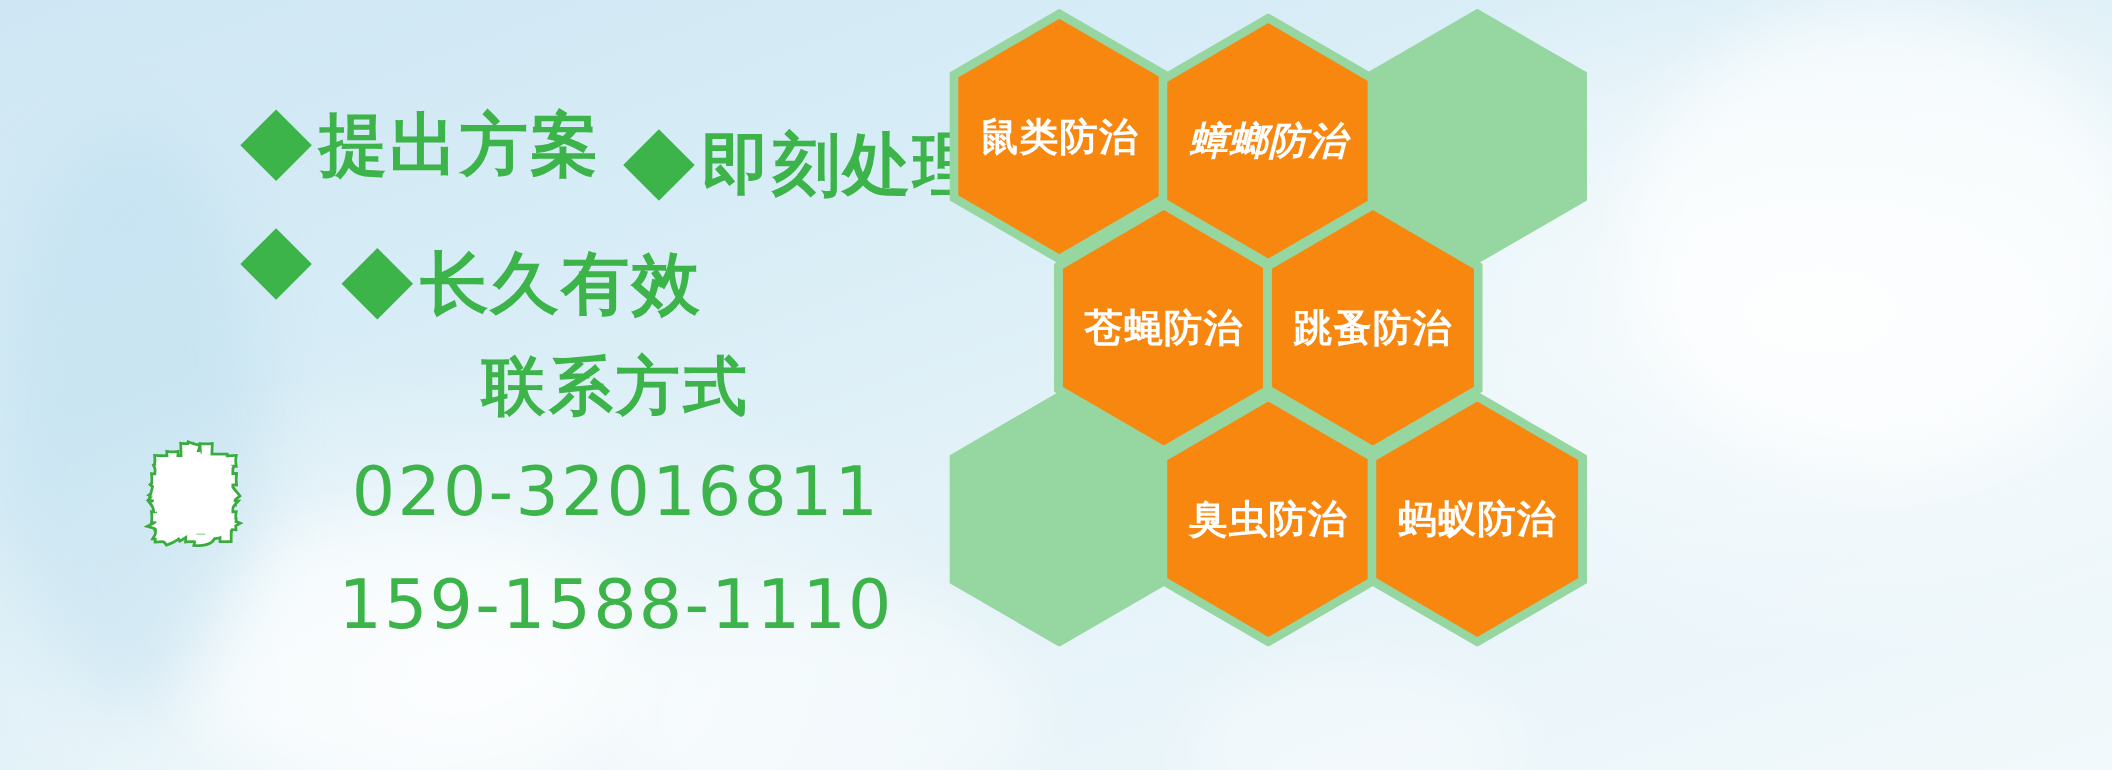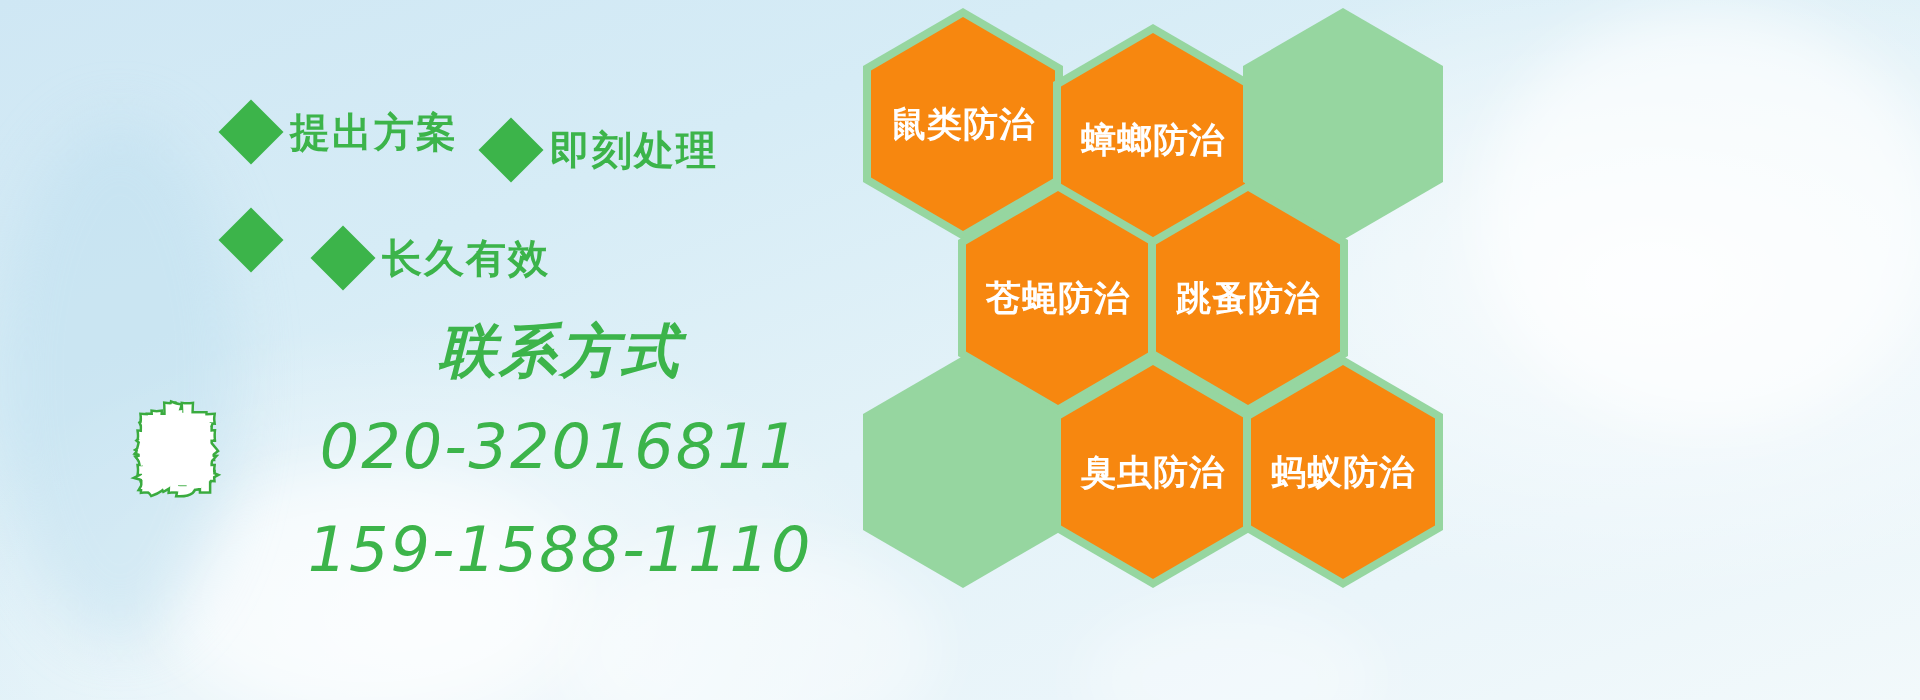--- a/index.html
+++ b/index.html
@@ -78,36 +78,35 @@
 
   .diamond-icon {
     width: 46px;
     height: 46px;
     background: #3cb44a;
     transform: rotate(45deg);
     flex: 0 0 auto;
     margin-right: 16px;
   }
   .feature-label {
-    font-size: 40px;
+    font-size: 62px;
     font-weight: bold;
     color: #3cb44a;
     letter-spacing: 2px;
     white-space: nowrap;
     font-family: "DejaVu Sans", "Liberation Sans", sans-serif;
   }
 
   
   #contact {
     position: absolute;
     left: 300px;
     top: 318px;
     width: 520px;
     text-align: center;
-    font-style: italic;
   }
   #contact-heading {
     font-size: 58px;
     font-weight: bold;
     color: #3cb44a;
     letter-spacing: 3px;
     line-height: 1.15;
     font-family: "DejaVu Sans", "Liberation Sans", sans-serif;
   }
   .contact-phone {
@@ -205,21 +204,21 @@
   </div>
 
   <div id="honeycomb">
 
     <div class="hex-cell" style="left:8px; top:8px;">
       <div class="hex-outer"></div>
       <div class="hex-inner">
         <span class="hex-label">鼠类防治</span>
       </div>
     </div>
-    <div class="hex-cell" style="left:198px; top:24px;">
+    <div class="hex-cell" style="left:198px; top:12px;font-style:italic;">
       <div class="hex-outer"></div>
       <div class="hex-inner">
         <span class="hex-label">蟑螂防治</span>
       </div>
     </div>
     <div class="hex-cell" style="left:388px; top:8px;">
       <div class="hex-outer"></div>
     </div>
 
     <div class="hex-cell" style="left:103px; top:182px;">

